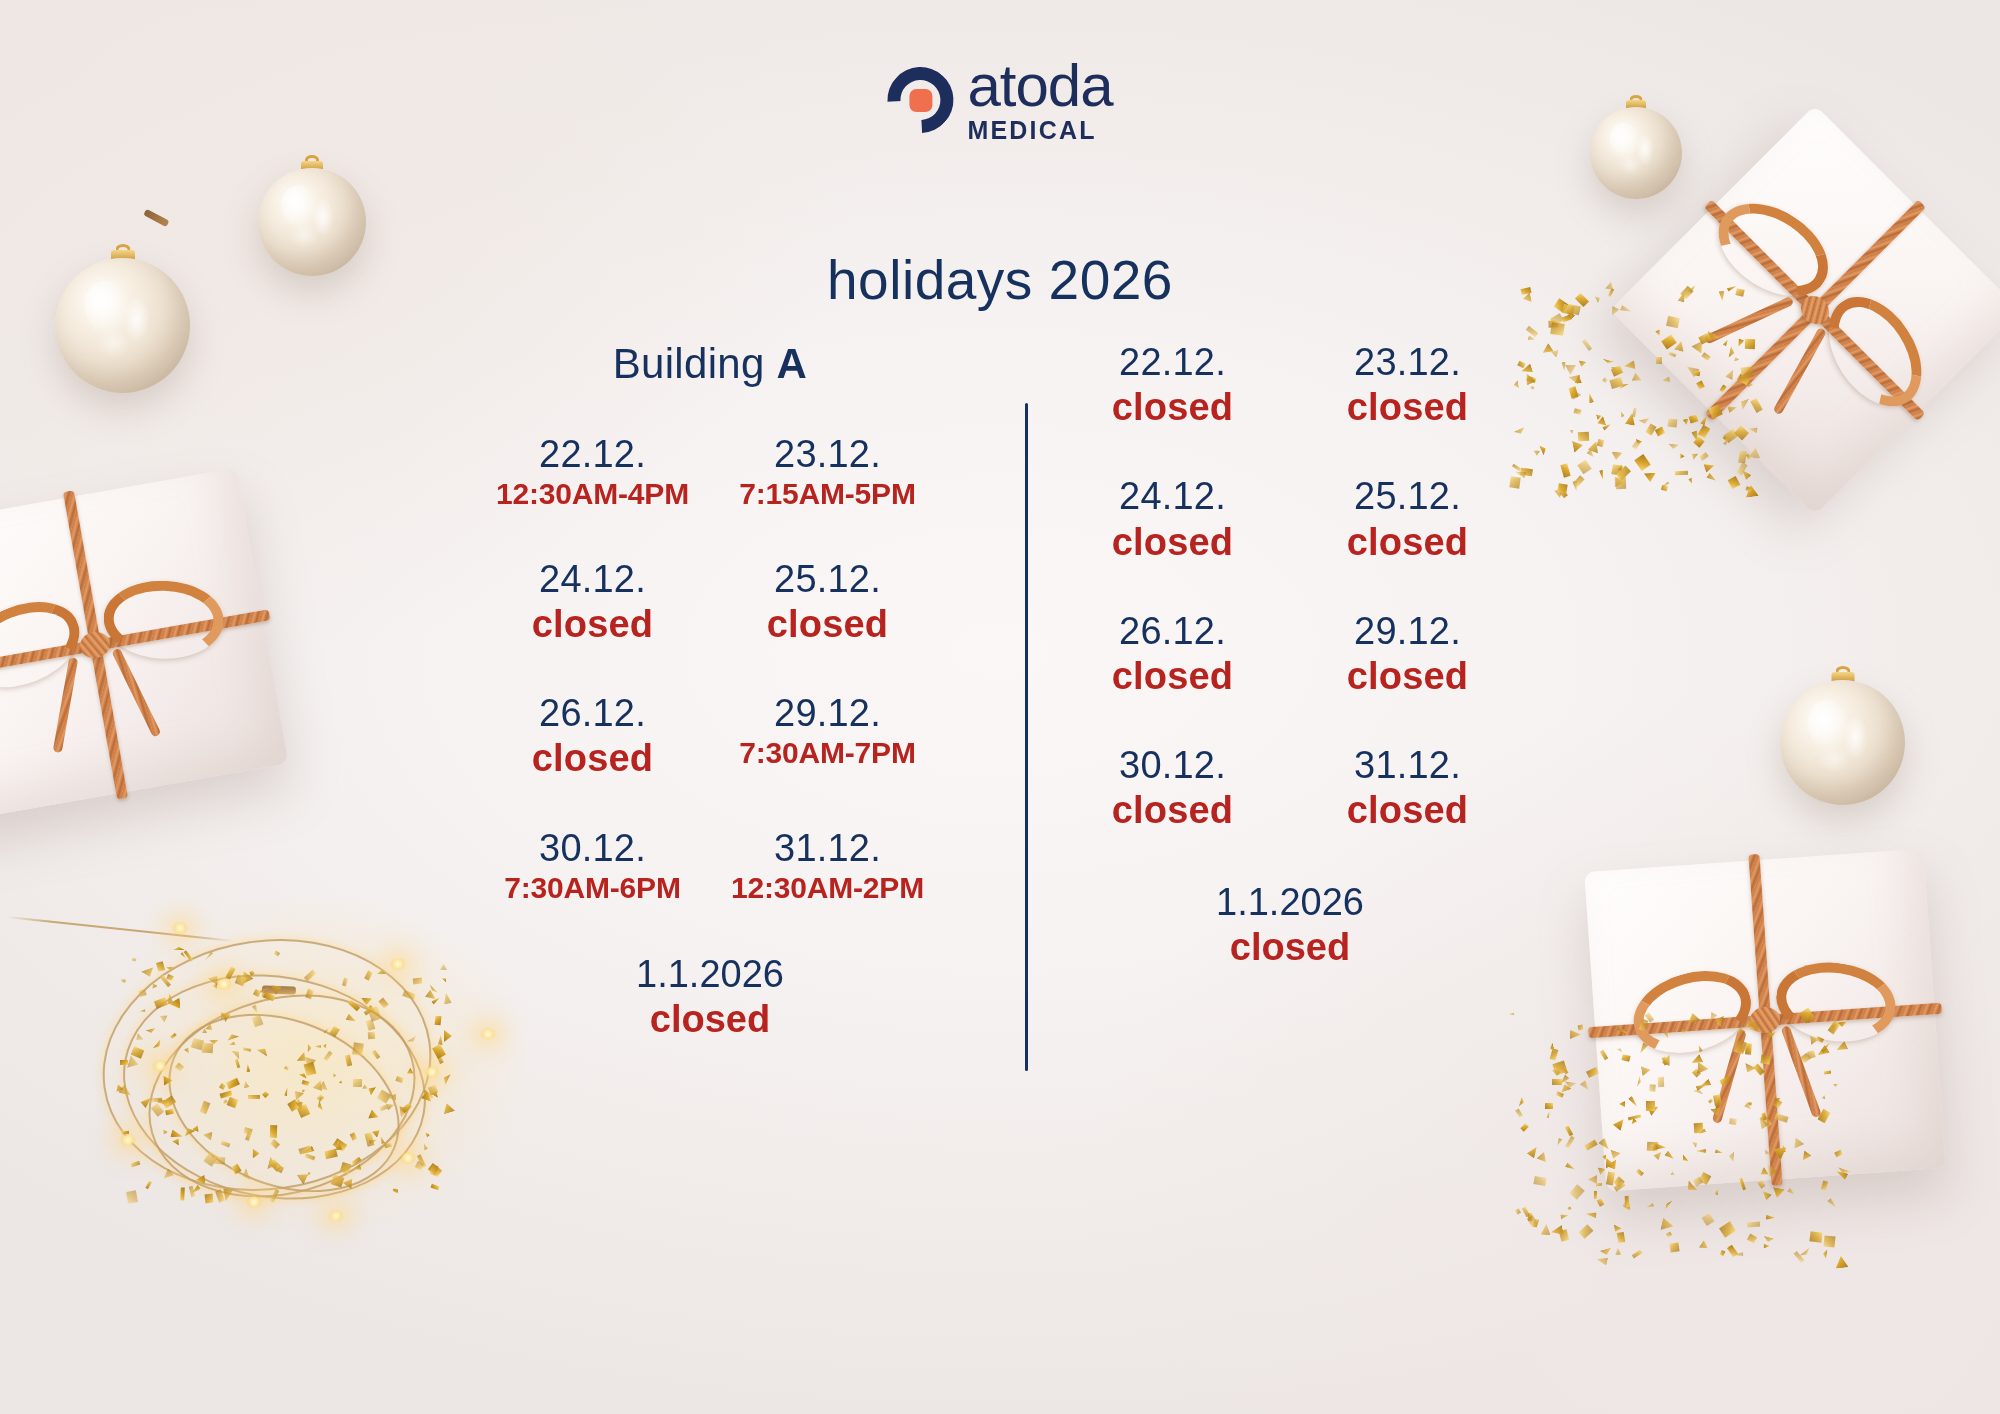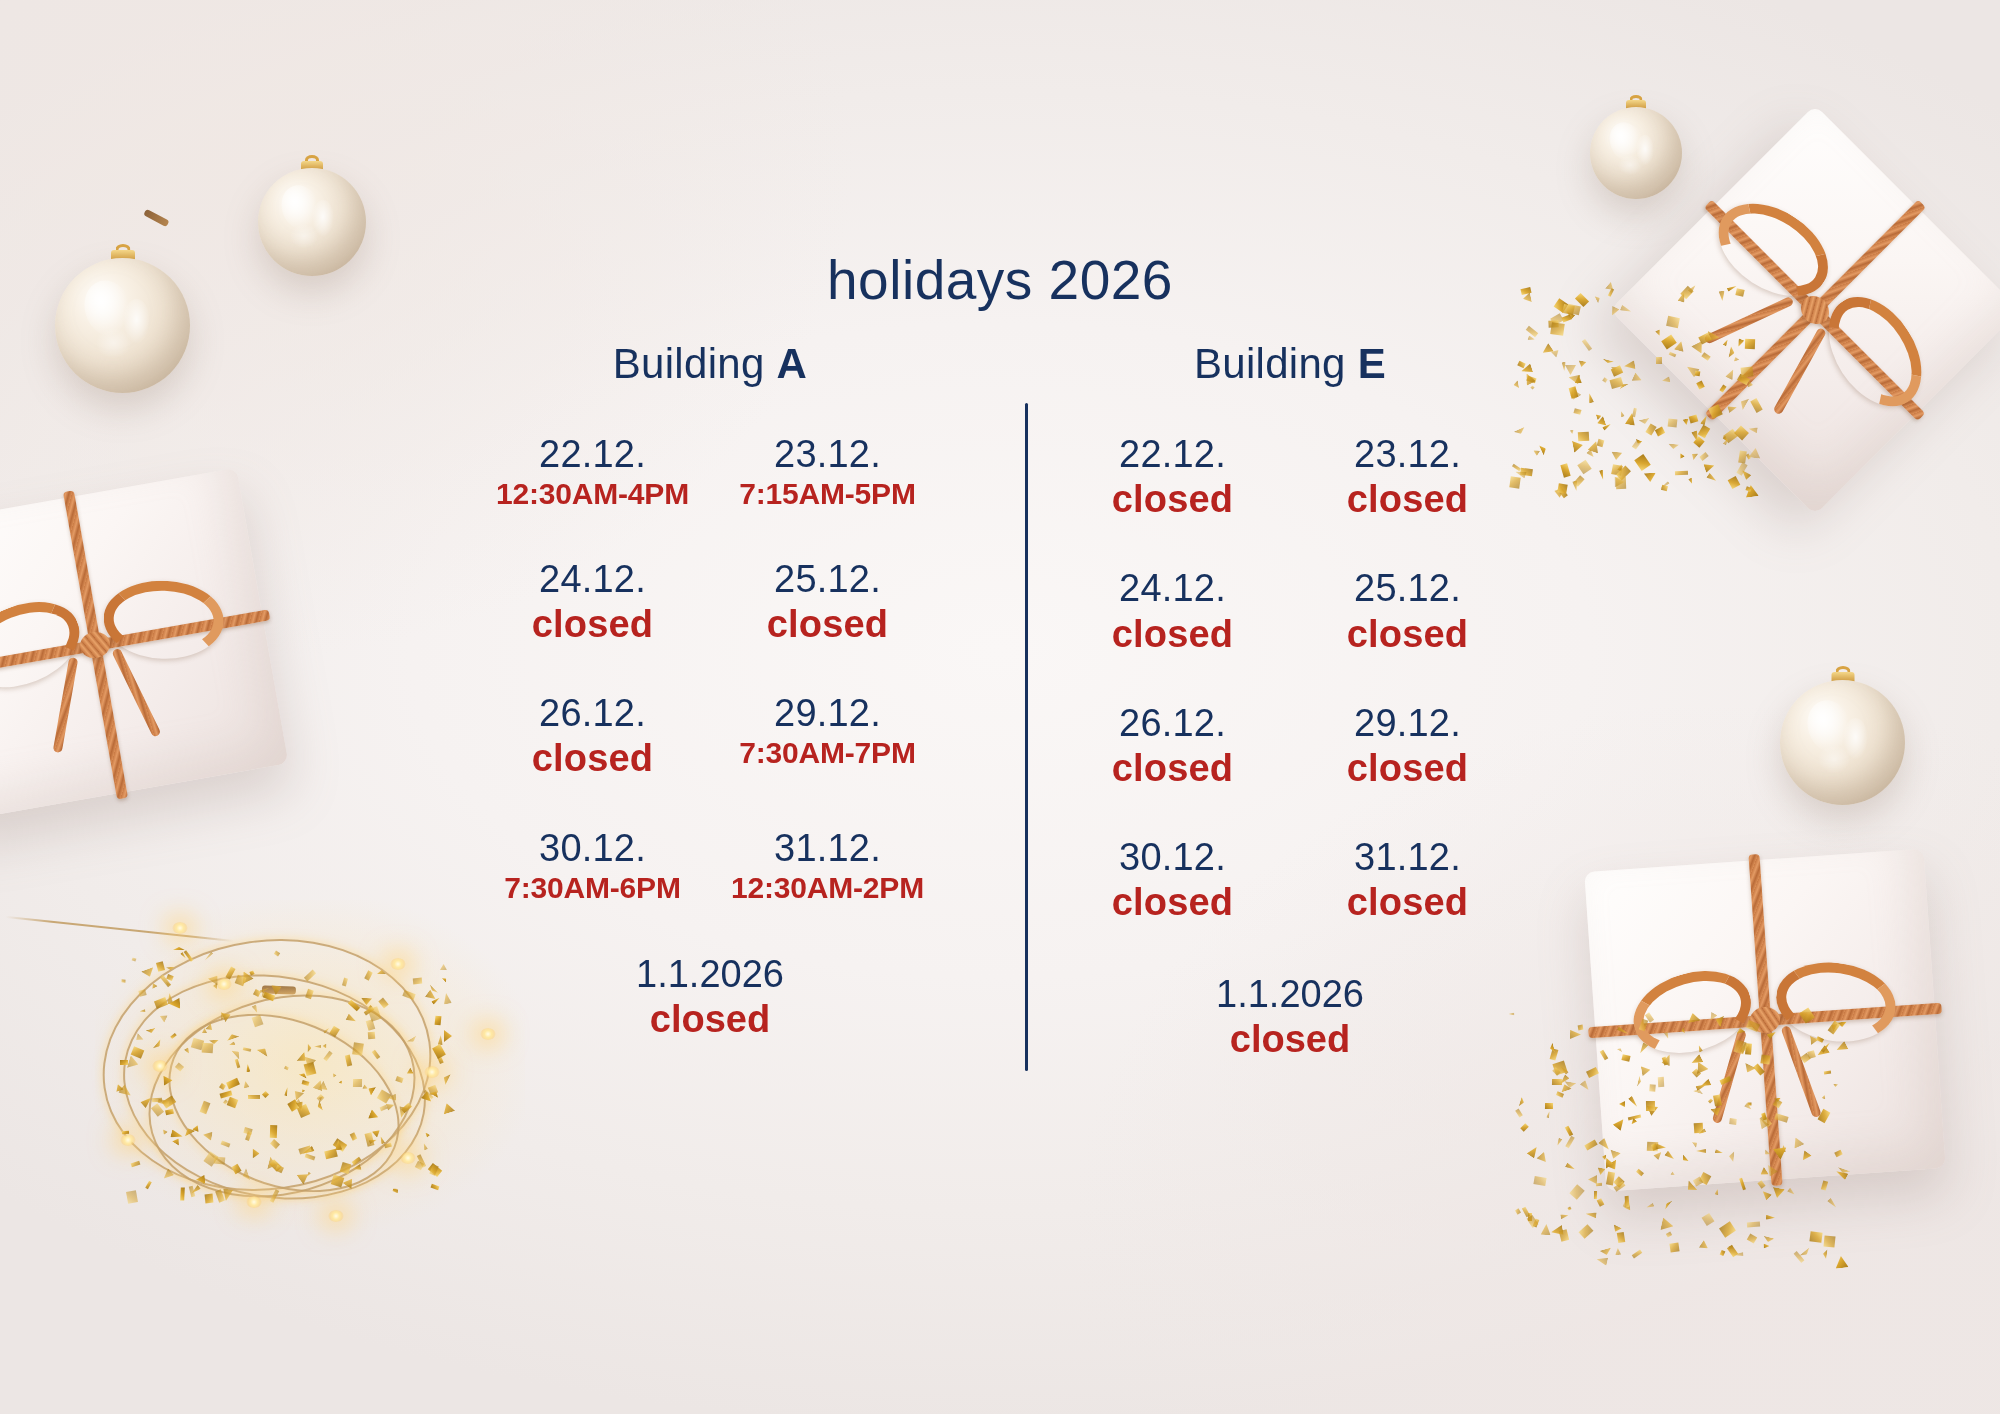--- a/index.html
+++ b/index.html
@@ -1168,20 +1168,30 @@
     <b style="left:312px;top:85px;width:4px;height:4px;transform:rotate(17deg);opacity:0.67;clip-path:polygon(50% 0,100% 100%,0 100%);"></b>
     <b style="left:145px;top:141px;width:7px;height:8px;transform:rotate(44deg);opacity:0.71;clip-path:polygon(50% 0,100% 100%,0 100%);"></b>
     <b style="left:57px;top:116px;width:4px;height:10px;transform:rotate(331deg);opacity:0.96;"></b>
     <b style="left:115px;top:186px;width:4px;height:11px;transform:rotate(176deg);opacity:0.91;"></b>
     <b style="left:217px;top:238px;width:11px;height:6px;transform:rotate(235deg);opacity:0.87;"></b>
     <b style="left:256px;top:154px;width:10px;height:11px;transform:rotate(327deg);opacity:0.55;clip-path:polygon(50% 0,100% 100%,0 100%);"></b>
   </div>
 
 <div class="content">
 
+  <div class="logo">
+    <div class="logo-mark">
+      <div class="ring"></div>
+      <div class="dot"></div>
+    </div>
+    <div class="logo-word">
+      <span class="w1">atoda</span>
+      <span class="w2">MEDICAL</span>
+    </div>
+  </div>
 
   <div class="title-sub">holidays 2026</div>
 
   <div class="divider"></div>
 
   <div class="columns">
 
     <div class="col">
       <div class="col-head">
         <span>Building </span><b>A</b>
@@ -1222,23 +1232,20 @@
       </div>
       <div class="tail-row">
         <div class="date">1.1.2026</div>
         <div class="hours">closed</div>
       </div>
     </div>
 
     <div class="gapcol"></div>
 
     <div class="col">
-      <div class="col-head">
-        <span>Building </span><b>E</b>
-      </div>
       <div class="grid">
         <div class="cell">
           <div class="date">22.12.</div>
           <div class="hours closed">closed</div>
         </div>
         <div class="cell">
           <div class="date">23.12.</div>
           <div class="hours closed">closed</div>
         </div>
         <div class="cell">

